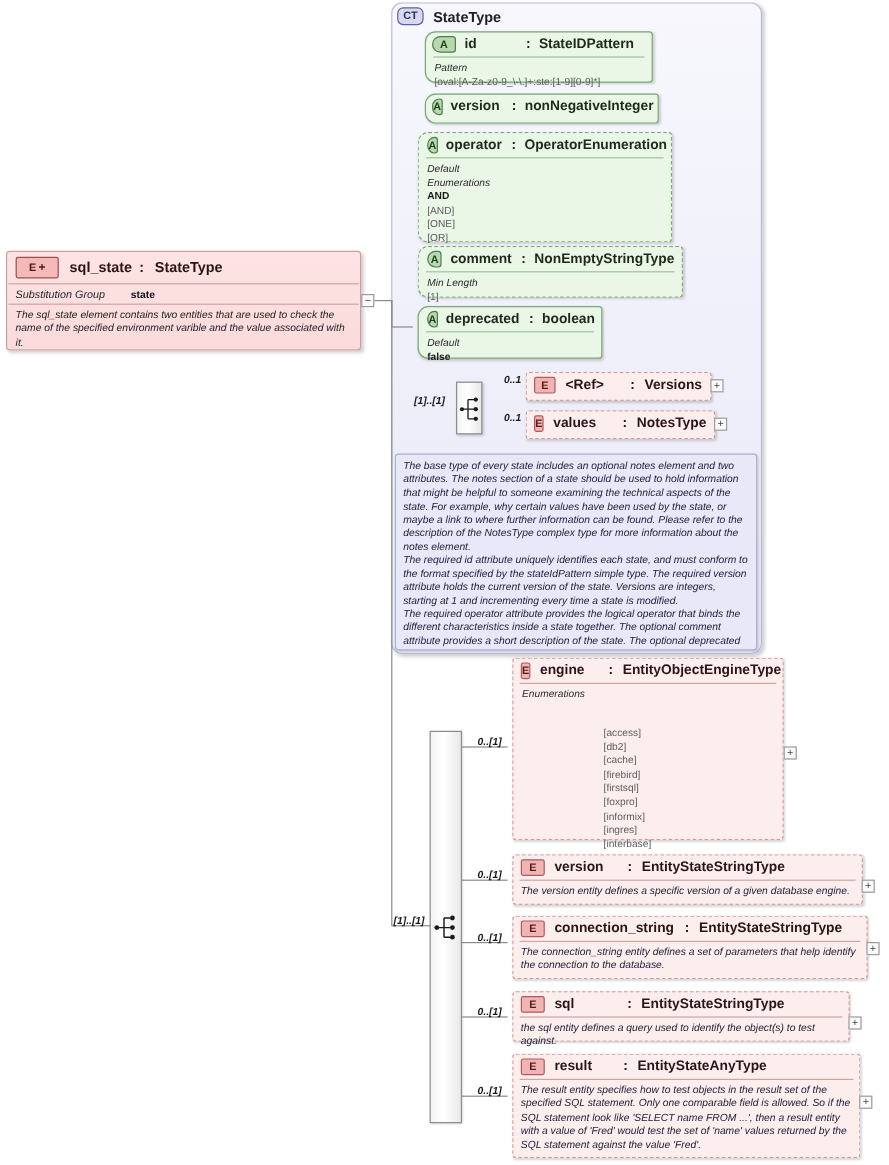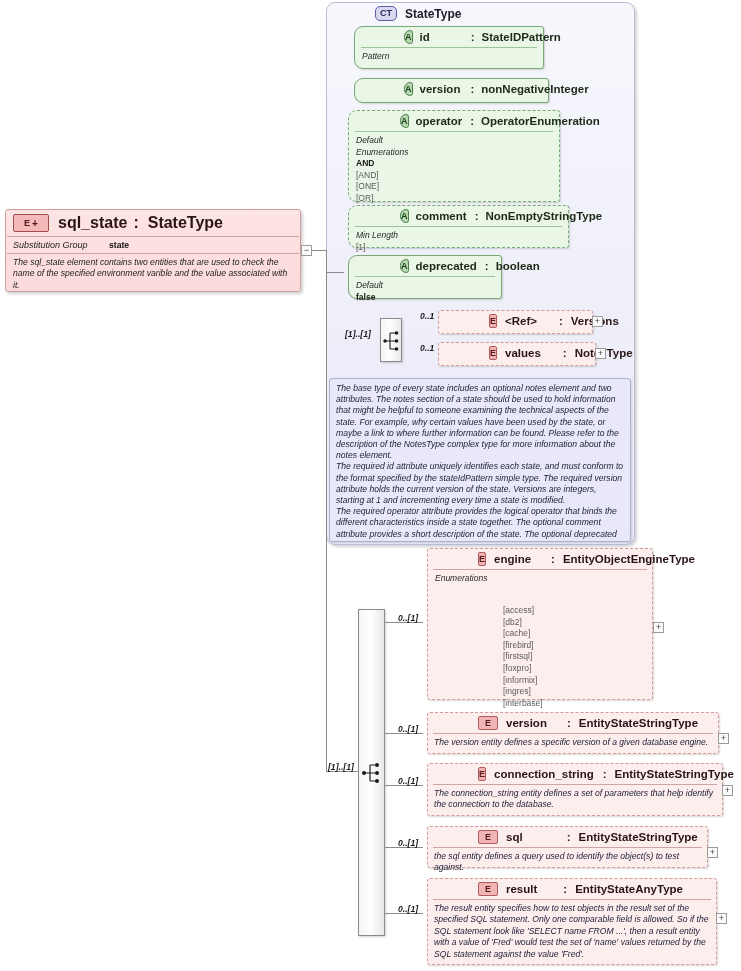--- a/index.html
+++ b/index.html
@@ -7,21 +7,21 @@
        font-family:"Liberation Sans","DejaVu Sans",sans-serif;
        -webkit-font-smoothing:antialiased;}
   .abs{position:absolute;box-sizing:border-box;}
 
   
   .panel{border:1px solid #b9bcd6;border-radius:9px;background:#eeeefb;
          box-shadow:2px 2px 3px rgba(0,0,0,.18);}
   .ct-title{font-size:12px;font-weight:bold;color:#20202a;}
 
   .badge{display:inline-block;width:20px;height:14px;line-height:13px;
-         text-align:center;font-size:9px;font-weight:bold;box-sizing:border-box;margin-left:44px;}
+         text-align:center;font-size:9px;font-weight:bold;box-sizing:border-box;}
   .badge-ct{border:1.5px solid #5b5fa8;border-radius:5px;background:#d8d9ef;color:#2a2d63;
             width:22px;height:15px;line-height:12px;}
   .badge-a{border:1.4px solid #4b7d4b;border-radius:7px 3px 3px 7px;background:#b6d9b0;color:#20401d;}
   .badge-e{border:1.5px solid #b05a5a;border-radius:2px;background:#f1b4b4;color:#571b1b;}
 
   
   .attrbox{background:#eaf6e6;border:1px solid #79a975;border-radius:9px 3px 3px 9px;
            box-shadow:1px 1px 2px rgba(0,0,0,.16);}
   .attrbox.dashed{border-style:dashed;}
   .attr-head{display:flex;align-items:center;gap:7px;padding:3px 6px 3px 5px;}
@@ -40,21 +40,21 @@
   .el-name{font-size:11.5px;font-weight:bold;color:#2a1414;white-space:nowrap;}
   .el-sep{border-top:1px solid #cfa4a4;margin:0 5px;}
   .el-doc{font-size:8.6px;font-style:italic;color:#22223a;padding:3px 6px 4px 6px;line-height:11.4px;}
   .el-facets{display:flex;padding:3px 7px 2px 7px;font-size:8.5px;}
 
   
   .rootbox{background:linear-gradient(180deg,#fde4e4 0%,#fbdada 100%);
            border:1px solid #cf9d9d;border-radius:3px;
            box-shadow:2px 2px 3px rgba(0,0,0,.18);}
   .root-head{display:flex;align-items:center;gap:9px;padding:4px 8px 4px 7px;}
-  .root-name{font-size:16px;font-weight:bold;color:#2a1414;}
+  .root-name{font-size:12px;font-weight:bold;color:#2a1414;}
   .root-row{display:flex;font-size:9px;padding:3px 8px 3px 7px;}
 
   
   .docpanel{background:#e8e8f8;border:1px solid #aeb0cf;border-radius:3px;
             font-size:8.6px;font-style:italic;color:#1d1d38;line-height:11.2px;
             padding:4px 6px 5px 6px;box-shadow:1px 1px 2px rgba(0,0,0,.12);}
 
   
   .seqbox{background:linear-gradient(90deg,#f4f4f4 0%,#ffffff 45%,#e8e8e8 100%);
           border:1px solid #8c8c8c;box-shadow:1px 1px 2px rgba(0,0,0,.18);}
@@ -94,20 +94,21 @@
 <div class="abs attrbox" style="left:354px;top:26px;width:190px;height:43px;">
   <div class="attr-head">
     <span class="badge badge-a">A</span>
     <span class="attr-name">id</span>
     <span class="attr-name" style="margin-left:34px;">:</span>
     <span class="attr-name">StateIDPattern</span>
   </div>
   <div class="attr-sep"></div>
   <div class="attr-facets">
     <span class="facet-label" style="width:40px;">Pattern</span>
+    <span class="facet-val">[oval:[A-Za-z0-9_\-\.]+:ste:[1-9][0-9]*]</span>
   </div>
 </div>
 
 <div class="abs attrbox" style="left:354px;top:78px;width:195px;height:25px;">
   <div class="attr-head">
     <span class="badge badge-a">A</span>
     <span class="attr-name">version</span>
     <span class="attr-name" style="margin-left:3px;">:</span>
     <span class="attr-name">nonNegativeInteger</span>
   </div>

